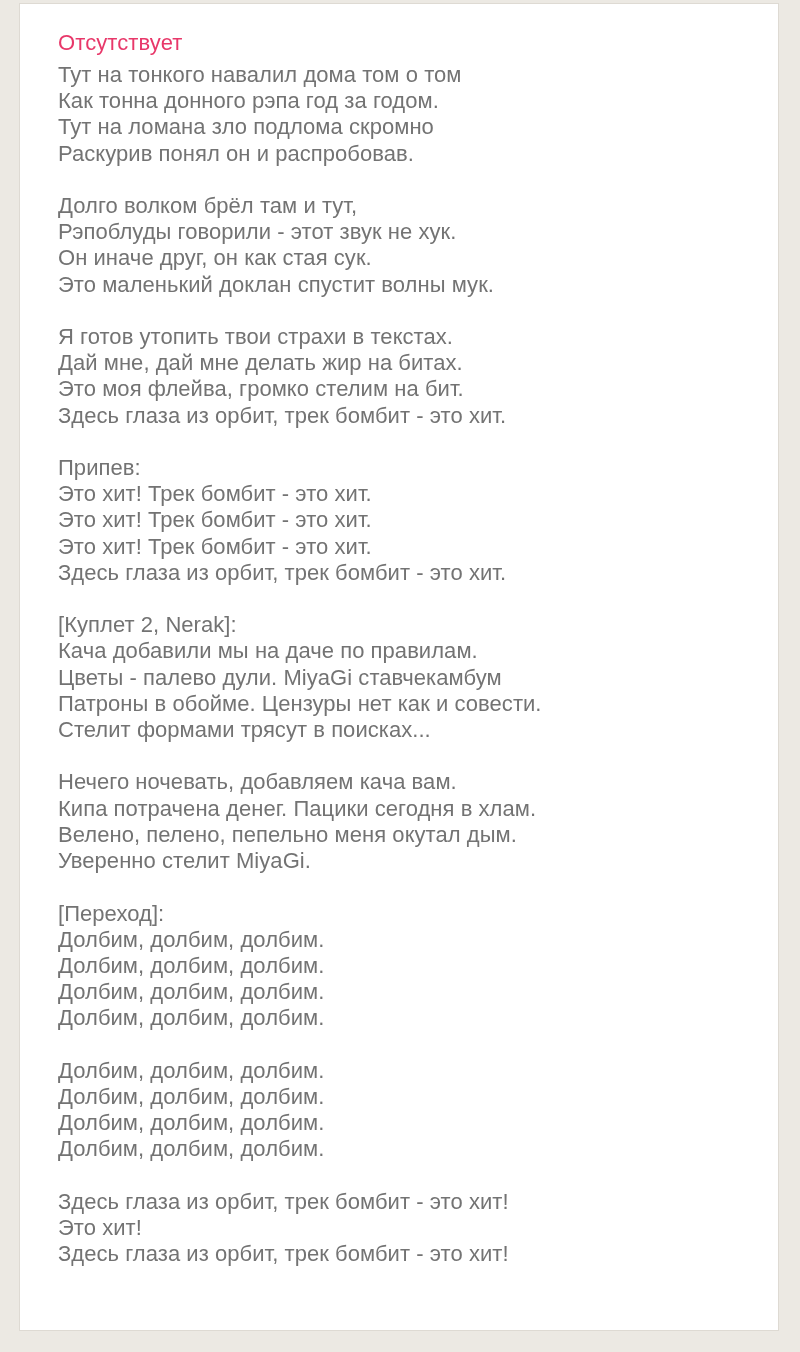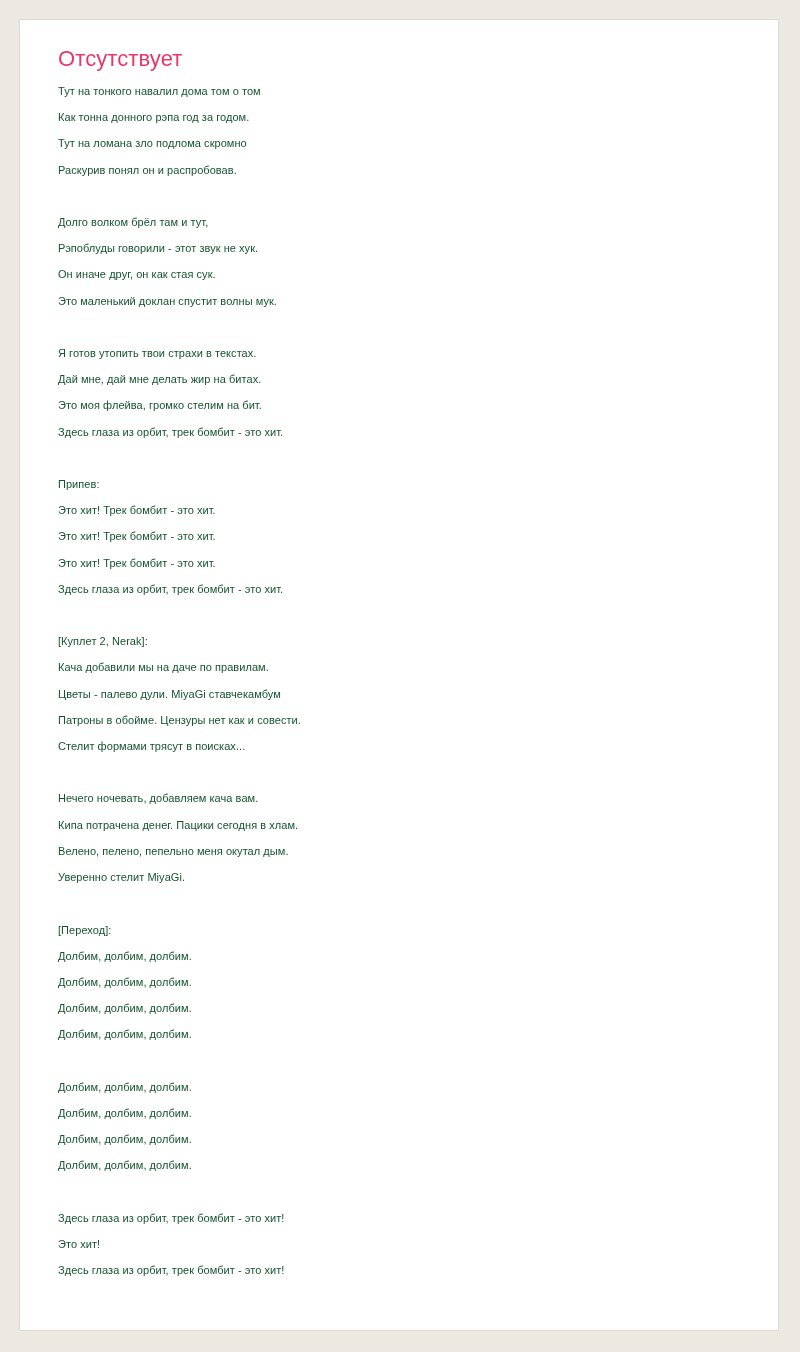--- a/index.html
+++ b/index.html
@@ -14,21 +14,21 @@
     -webkit-font-smoothing: antialiased;
   }
   .page-frame {
     position: absolute;
     left: 0;
     top: 0;
     width: 800px;
     height: 1352px;
     background: #ece9e3;
     box-sizing: border-box;
-    padding: 20px 22px 22px 20px;
+    padding: 4px 22px 22px 20px;
   }
   .sheet {
     position: relative;
     width: 100%;
     height: 100%;
     background: #ffffff;
     box-sizing: border-box;
     padding: 26px 30px 10px 38px;
     box-shadow: 0 0 0 1px #dedad3;
     overflow: hidden;
@@ -46,23 +46,23 @@
     color: #333333;
     padding-bottom: 10px;
     border-bottom: 1px dashed #cfd7de;
     margin-bottom: 16px;
   }
   .artist-line a {
     color: #2e86c8;
     text-decoration: none;
   }
   .lyrics {
-    font-size: 11px;
+    font-size: 22px;
     line-height: 26.2px;
-    color: #14532d;
+    color: #737373;
     white-space: pre-wrap;
     letter-spacing: 0.05px;
   }
 </style>
 </head>
 <body>
 
 <div class="page-frame">
   <div class="sheet">
 

